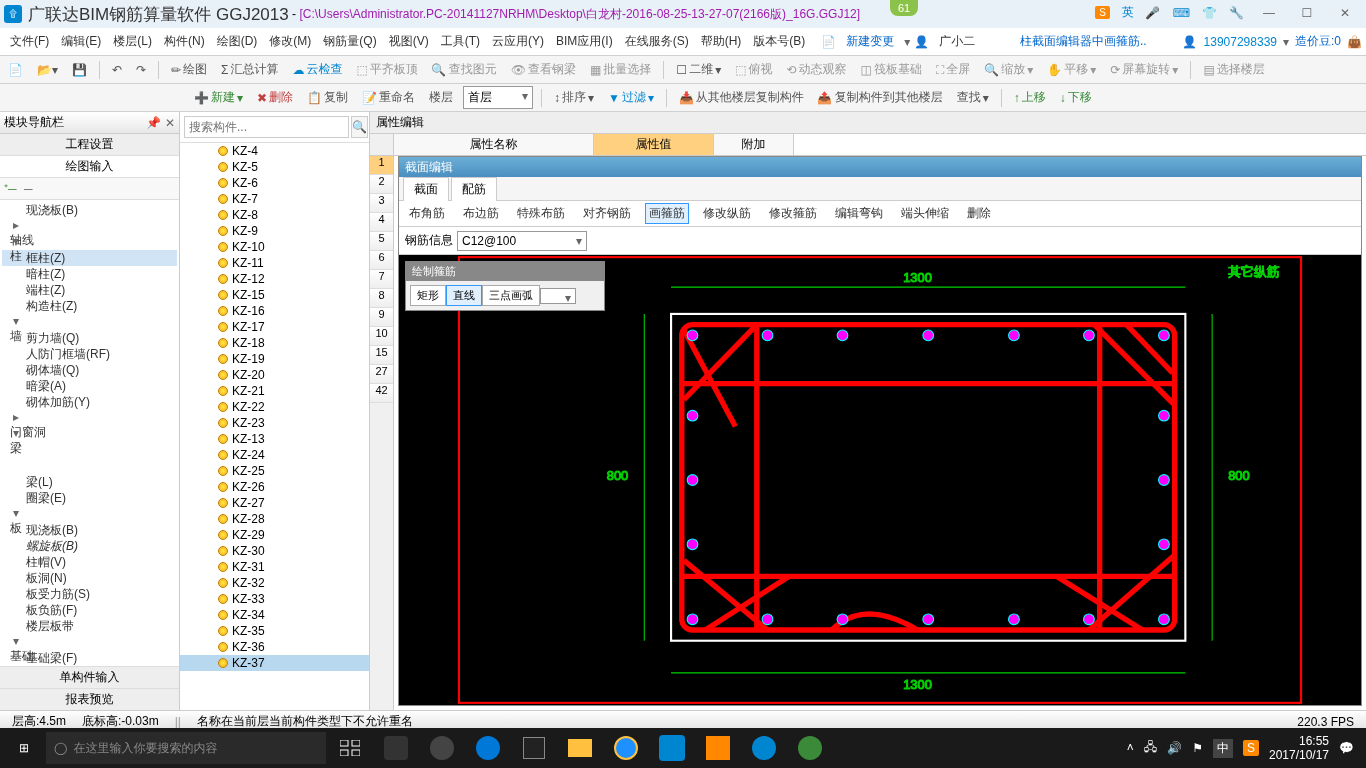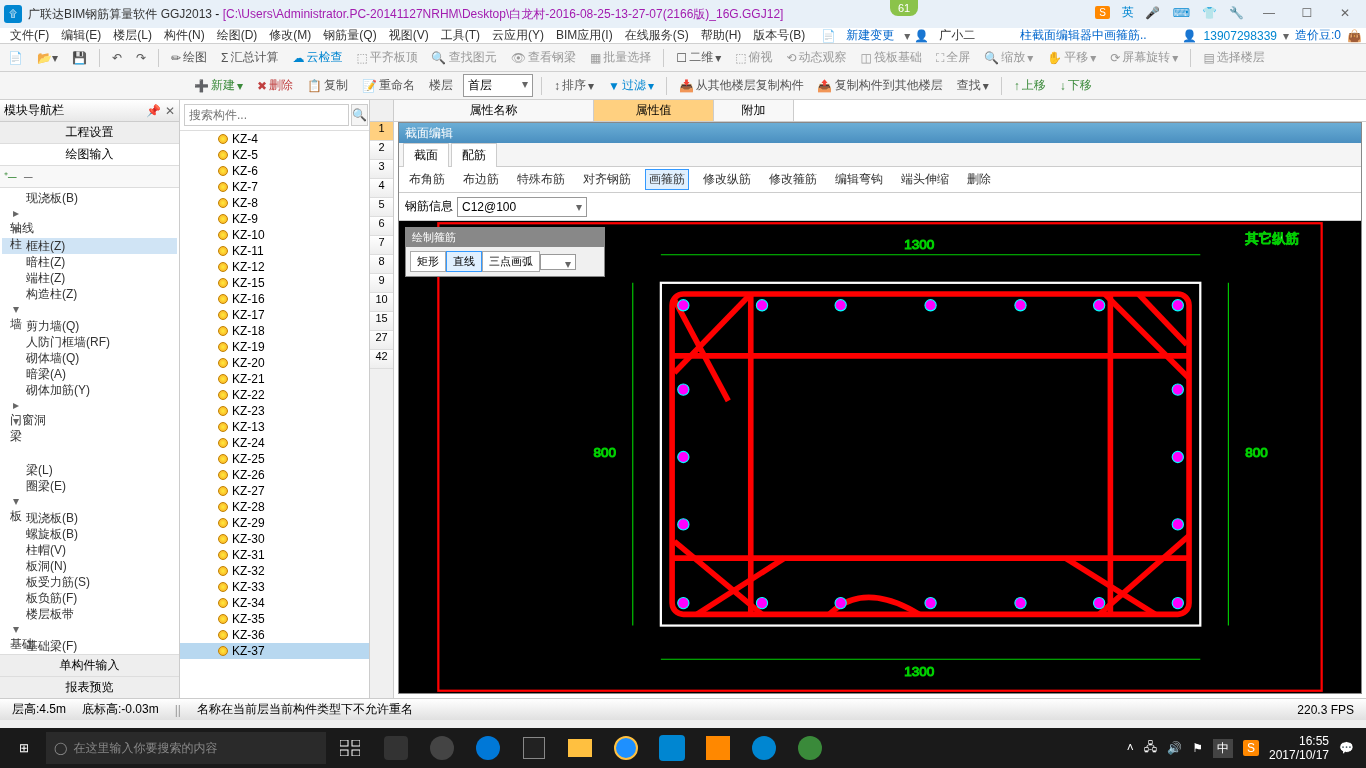--- a/index.html
+++ b/index.html
@@ -1,29 +1,29 @@
 <!DOCTYPE html>
 <html><head>
 <meta charset="utf-8">
 <style>
 * { margin: 0; padding: 0; box-sizing: border-box; font-family: "Microsoft YaHei", SimSun, Arial, sans-serif; font-size: 12px; }
 body { background: #f0f0f0; overflow: hidden; width: 1366px; height: 768px; position: relative; }
 
 
 .title-bar { height: 28px; background: #e8f0f8; display: flex; align-items: center; padding: 0 4px; }
 .app-icon { width: 18px; height: 18px; background: #0086d1; border-radius: 3px; margin-right: 6px; display: flex; align-items: center; justify-content: center; color: #fff; font-size: 10px; }
-.title-text { color: #333; font-size: 12px; }
+.title-text { color: #333; font-size: 17px; }
 .title-path { color: #a21caf; }
 .badge-61 { position: absolute; left: 890px; top: 0; background: #8bc34a; color: #fff; padding: 2px 8px; border-radius: 0 0 8px 8px; font-size: 11px; }
 .title-right { position: absolute; right: 8px; top: 4px; display: flex; gap: 12px; align-items: center; }
 .win-btn { width: 26px; text-align: center; color: #666; cursor: default; }
 .sogou { background: #ff8800; color: #fff; padding: 1px 4px; border-radius: 2px; font-size: 10px; }
 
 
-.menu-bar { height: 16px; background: #fff; border-bottom: 1px solid #d0d0d0; display: flex; align-items: center; padding: 0 4px; gap: 4px; }
+.menu-bar { height: 28px; background: #fff; border-bottom: 1px solid #d0d0d0; display: flex; align-items: center; padding: 0 4px; gap: 4px; }
 .menu-item { padding: 2px 6px; color: #333; }
 .menu-right { margin-left: auto; display: flex; align-items: center; gap: 6px; color: #0066cc; }
 
 
 .toolbar1 { height: 28px; background: #f5f5f5; border-bottom: 1px solid #d0d0d0; display: flex; align-items: center; padding: 0 4px; gap: 6px; }
 .tb-sep { width: 1px; height: 18px; background: #ccc; margin: 0 2px; }
 .tb-btn { display: flex; align-items: center; gap: 2px; padding: 2px 4px; color: #555; }
 
 
 .toolbar2 { height: 28px; background: #f5f5f5; border-bottom: 1px solid #d0d0d0; display: flex; align-items: center; padding: 0 190px 0 190px; gap: 6px; }
@@ -287,21 +287,21 @@
         <div class="tree-row" style="padding-left: 8px;">
           <span class="tree-exp">▾</span>
           <span style="width:12px;height:12px;background:#d0a040;display:inline-block;margin-right:3px;border-radius:2px"></span>
           <span class="tree-label">板</span>
         </div>
         <div class="tree-row" style="padding-left: 24px;">
           <span class="tree-exp"></span>
           <span style="width:12px;height:12px;background:#4090d0;display:inline-block;margin-right:3px;border-radius:2px"></span>
           <span class="tree-label">现浇板(B)</span>
         </div>
-        <div class="tree-row" style="padding-left: 24px;">
+        <div class="tree-row" style="padding-left: 24px; font-style: italic;">
           <span class="tree-exp"></span>
           <span style="width:12px;height:12px;background:#4090d0;display:inline-block;margin-right:3px;border-radius:2px"></span>
           <span class="tree-label">螺旋板(B)</span>
         </div>
         <div class="tree-row" style="padding-left: 24px;">
           <span class="tree-exp"></span>
           <span style="width:12px;height:12px;background:#4090d0;display:inline-block;margin-right:3px;border-radius:2px"></span>
           <span class="tree-label">柱帽(V)</span>
         </div>
         <div class="tree-row" style="padding-left: 24px;">
@@ -484,20 +484,21 @@
           <span>KZ-36</span>
         </div>
         <div class="comp-item selected">
           <span class="comp-bullet"></span>
           <span>KZ-37</span>
         </div>
       </div>
   </div>
 
   <div class="content">
+    <div class="prop-header">属性编辑</div>
     <div class="prop-cols">
       <div style="width:24px;border-right:1px solid #ccc;background:#f0f0f0"></div>
       <div class="prop-col" style="width:200px">属性名称</div>
       <div class="prop-col active" style="width:120px">属性值</div>
       <div class="prop-col" style="width:80px">附加</div>
     </div>
     <div class="grid-area">
       <div class="row-headers" id="row-headers">
           <div class="row-h sel">1</div>
           <div class="row-h">2</div>

